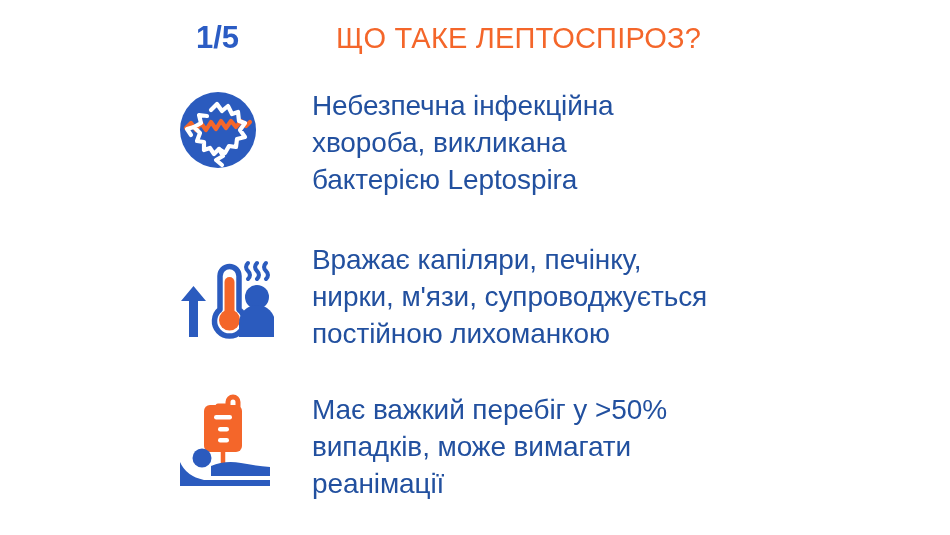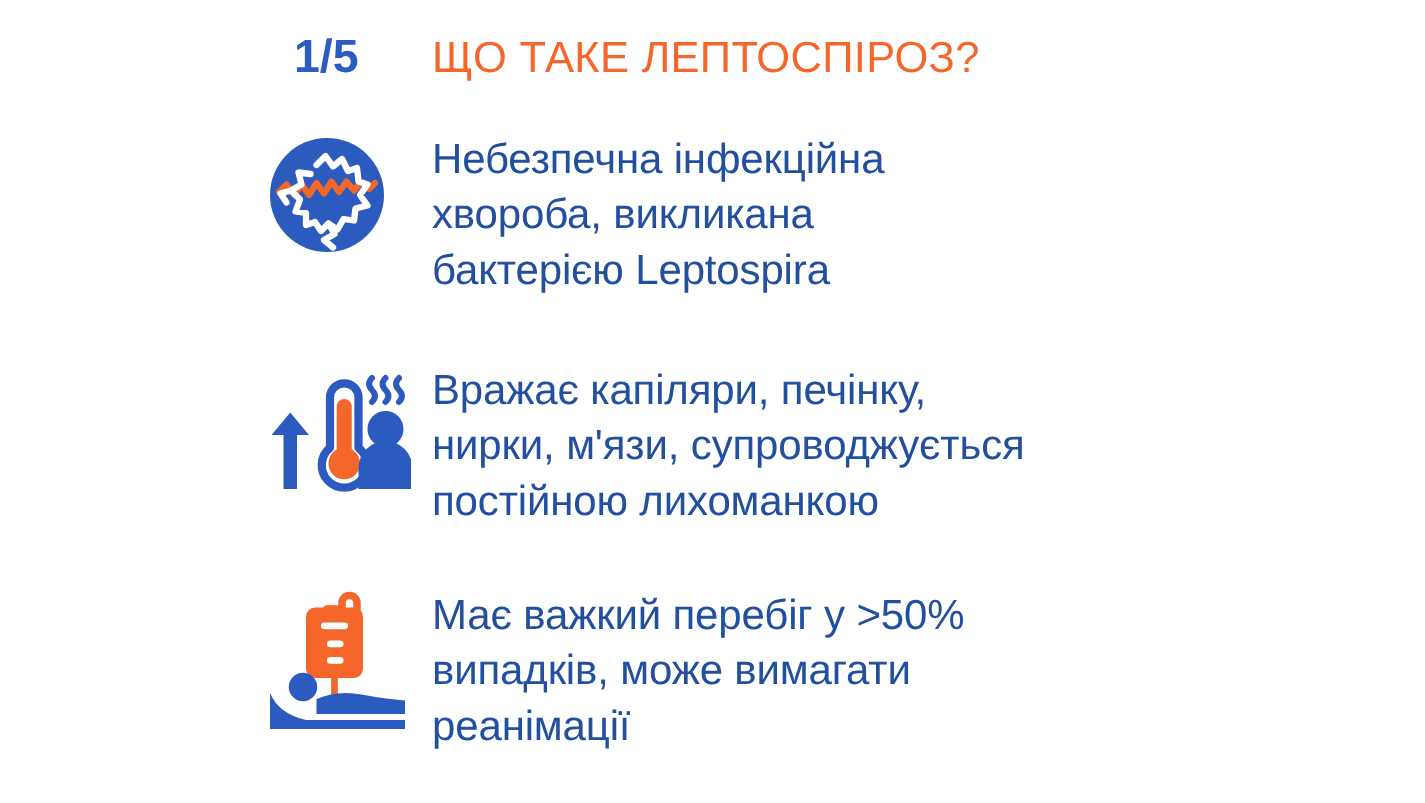--- a/index.html
+++ b/index.html
@@ -21,20 +21,21 @@
   }
 
   
   .header {
     position: absolute;
     left: 196px;
     top: 22px;
     display: flex;
     align-items: baseline;
     height: 42px;
+    gap: 48px;
   }
   .step-counter {
     font-size: 31px;
     font-weight: bold;
     color: #2b5cc4;
     letter-spacing: 0px;
     line-height: 1;
     width: 92px;
   }
   .slide-title {
@@ -45,23 +46,24 @@
     line-height: 1;
     white-space: nowrap;
   }
 
   
   .bullet-row {
     position: absolute;
     left: 178px;
     display: flex;
     align-items: flex-start;
+    gap: 24px;
   }
   #row-1 { top: 86px; }
-  #row-2 { top: 240px; }
+  #row-2 { top: 240px; align-items: center; }
   #row-3 { top: 390px; }
 
   .icon-slot {
     width: 110px;
     flex: 0 0 110px;
     display: flex;
     align-items: flex-start;
     justify-content: flex-start;
     padding-top: 4px;
   }

